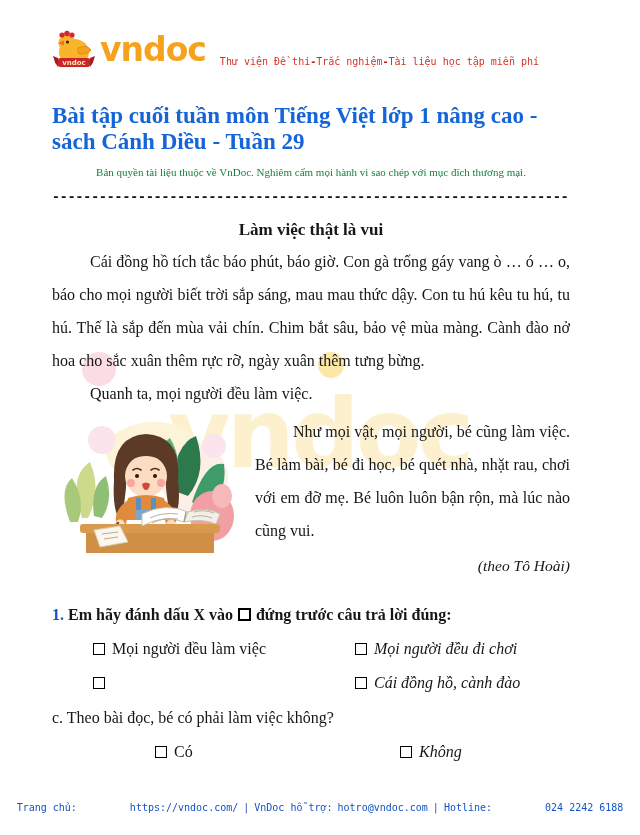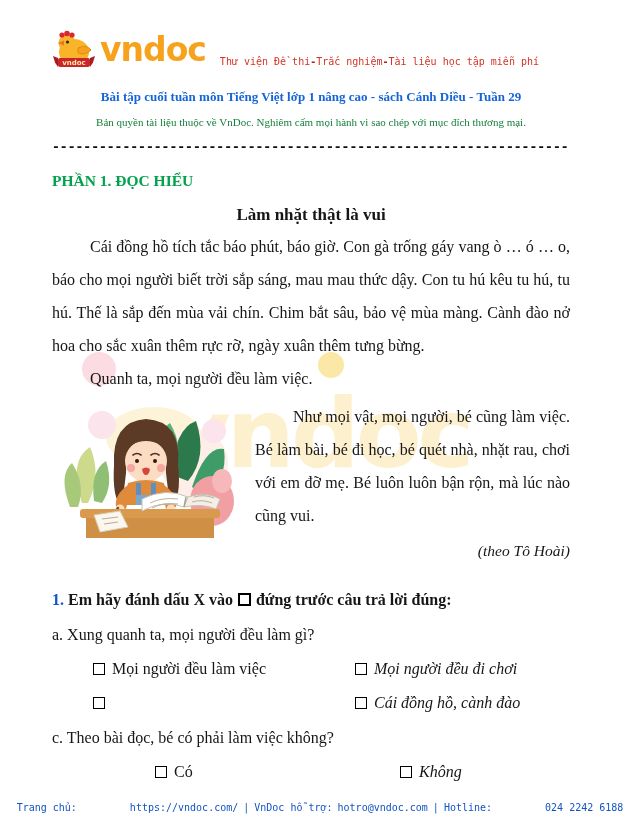--- a/index.html
+++ b/index.html
@@ -18,22 +18,22 @@
     font-size:33px; color:#f6a21c; letter-spacing:-1px; line-height:1;
     transform:translateY(-4px);
   }
   .tagline {
     margin-left:14px; padding-bottom:9px;
     font-family:"DejaVu Sans Mono", monospace; font-size:10px;
     color:#d43425; display:flex; gap:0; white-space:nowrap;margin-top:32px;
   }
   .tagline .dash { font-weight:bold; color:#b22015; }
   .doc-title {
-    margin-top:13px; text-align:center; font-weight:bold;
-    font-size:13px; color:#1565d8;
+    margin-top:27px; font-weight:bold;
+    font-size:23px; color:#1565d8;
   }
   .copyright {
     margin-top:11px; text-align:center; font-size:11px; color:#15803d;
   }
   .dash-sep {
     margin-top:11px; height:16px; overflow:hidden; white-space:nowrap;
     font-family:"DejaVu Sans Mono", monospace; font-weight:bold;
     font-size:13px; letter-spacing:0; color:#111;
   }
   
@@ -133,22 +133,21 @@
       <span>Trắc nghiệm</span>
       <span class="dash">-</span>
       <span>Tài liệu học tập miễn phí</span>
     </div>
   </div>
 
   <div class="doc-title">Bài tập cuối tuần môn Tiếng Việt lớp 1 nâng cao - sách Cánh Diều - Tuần 29</div>
   <div class="copyright">Bản quyền tài liệu thuộc về VnDoc. Nghiêm cấm mọi hành vi sao chép với mục đích thương mại.</div>
   <div class="dash-sep">----------------------------------------------------------------------------------------------------------------------</div>
 
-  <div class="section-heading layer">PHẦN 1. ĐỌC HIỂU</div>
-  <div class="reading-title layer">Làm nhặt thật là vui</div>
+  <div class="reading-title layer">Làm việc thật là vui</div>
 
   <div class="wm-dot-pink"></div>
   <div class="wm-dot-yellow"></div>
   <div class="watermark">vndoc</div>
 
   <div class="body-copy layer">
     <p>Cái đồng hồ tích tắc báo phút, báo giờ. Con gà trống gáy vang ò … ó … o, báo cho mọi người biết trời sắp sáng, mau mau thức dậy. Con tu hú kêu tu hú, tu hú. Thế là sắp đến mùa vải chín. Chim bắt sâu, bảo vệ mùa màng. Cành đào nở hoa cho sắc xuân thêm rực rỡ, ngày xuân thêm tưng bừng.</p>
     <p>Quanh ta, mọi người đều làm việc.</p>
   </div>
 
@@ -213,21 +212,20 @@
     <p>Như mọi vật, mọi người, bé cũng làm việc. Bé làm bài, bé đi học, bé quét nhà, nhặt rau, chơi với em đỡ mẹ. Bé luôn luôn bận rộn, mà lúc nào cũng vui.</p>
     <div class="attribution">(theo Tô Hoài)</div>
   </div>
 
   <div class="questions layer">
     <div class="q-heading">
       <span class="q-num">1.</span>
       <span>Em hãy đánh dấu X vào</span><span class="box-glyph"></span><span>đứng trước câu trả lời đúng:</span>
     </div>
 
-    <div class="sub-label">a. Xung quanh ta, mọi người đều làm gì?</div>
     <div class="opt-row">
       <span class="opt opt1">
         <span class="cb"></span><span>Mọi người đều làm việc</span>
       </span>
       <span class="opt opt2">
         <span class="cb"></span><span>Mọi người đều đi chơi</span>
       </span>
     </div>
 
     <div class="opt-row">

